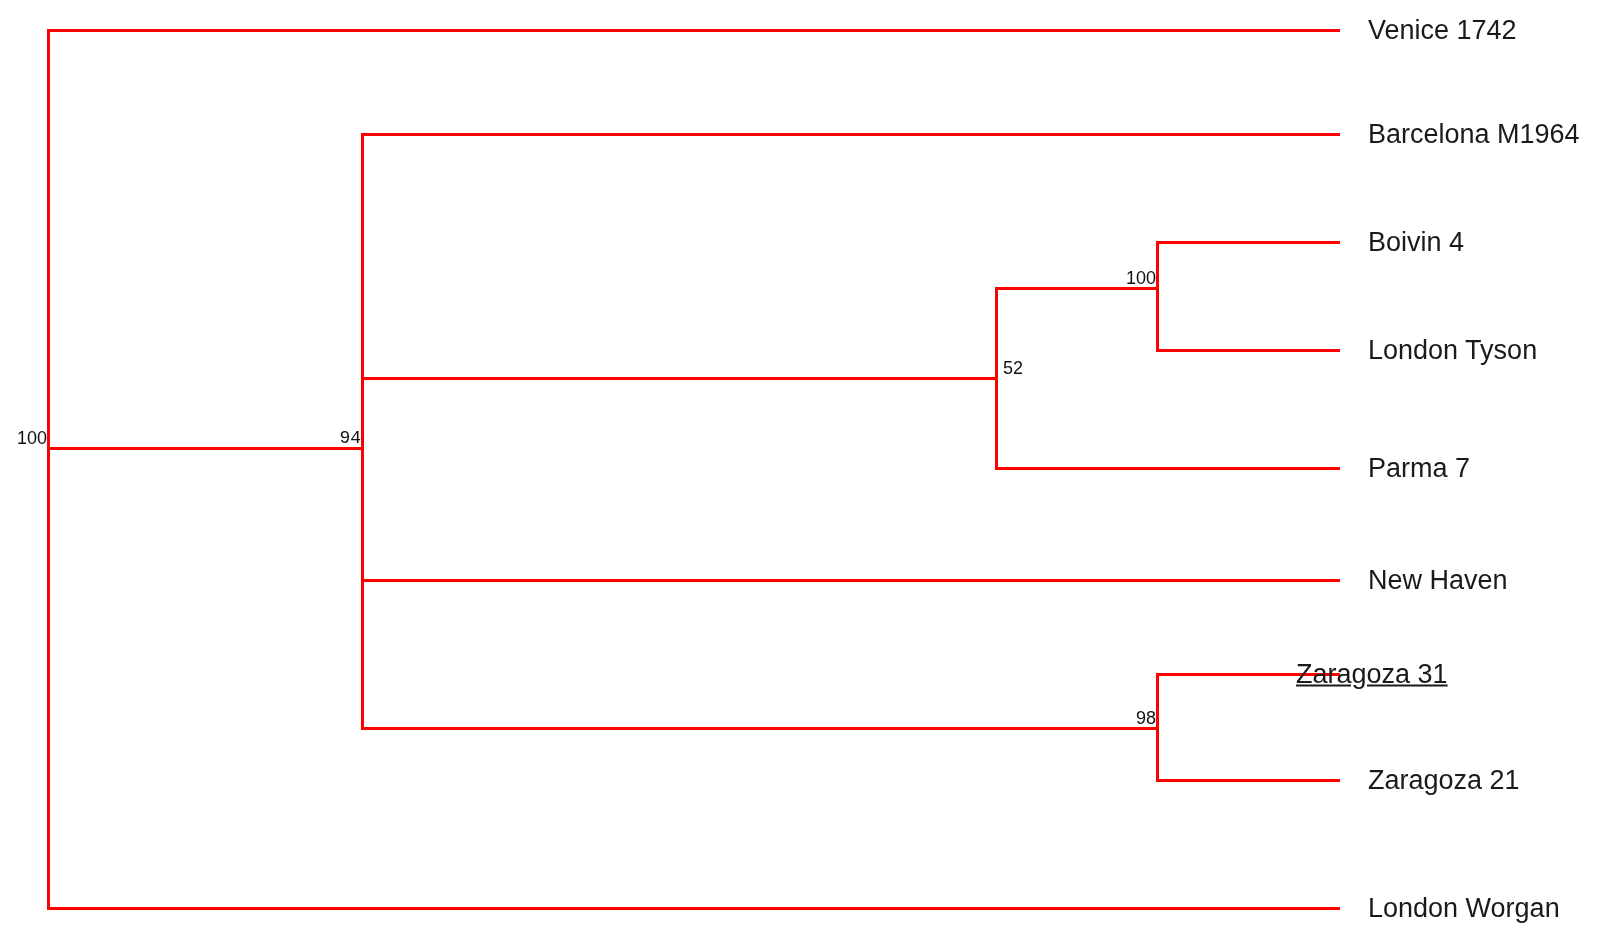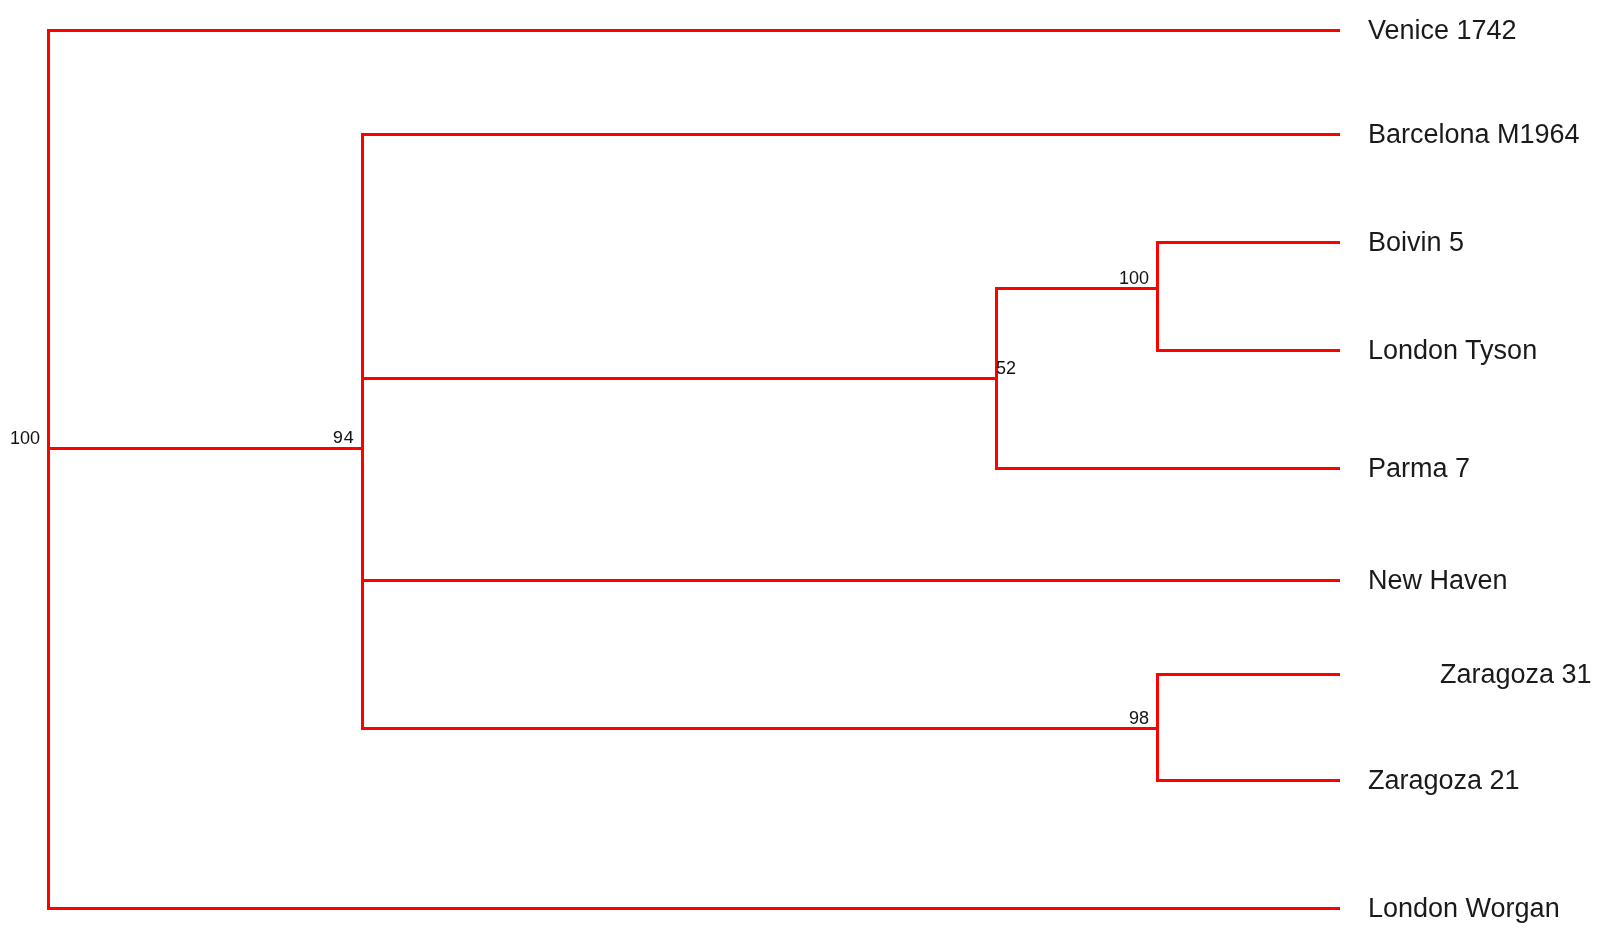--- a/index.html
+++ b/index.html
@@ -36,21 +36,21 @@
     transform: translateY(-50%);
   }
   .support-label {
     position: absolute;
     font-family: "Liberation Sans", sans-serif;
     font-size: 18px;
     color: #111111;
     white-space: nowrap;
     line-height: 1;
     transform: translate(-100%, -100%);
-    padding-right: 7px;
+    padding-right: 0;
   }
 </style>
 </head>
 <body>
 
 <div id="tree-canvas">
 
   <svg id="tree-svg" viewBox="0 0 1602 939">
     <g stroke="#ff0000" stroke-width="3" fill="none" stroke-linecap="butt" shape-rendering="crispEdges">
 
@@ -90,29 +90,29 @@
 
       <line x1="1157" y1="780" x2="1340" y2="780"></line>
 
     </g>
   </svg>
 
   <div class="tip-label" style="left:1368px; top:30px;">Venice 1742</div>
 
   <div class="tip-label" style="left:1368px; top:134px;">Barcelona M1964</div>
 
-  <div class="tip-label" style="left:1368px; top:242px;">Boivin 5</div>
+  <div class="tip-label" style="left:1368px; top:242px;">Boivin 4</div>
 
   <div class="tip-label" style="left:1368px; top:350px;text-align:center;">London Tyson</div>
 
   <div class="tip-label" style="left:1368px; top:468px;">Parma 7</div>
 
   <div class="tip-label" style="left:1368px; top:580px;">New Haven</div>
 
-  <div class="tip-label" style="left:1440px; top:674px;">Zaragoza 31</div>
+  <div class="tip-label" style="left:1296px; top:674px;text-decoration:underline;">Zaragoza 31</div>
 
   <div class="tip-label" style="left:1368px; top:780px;">Zaragoza 21</div>
 
   <div class="tip-label" style="left:1368px; top:908px;">London Worgan</div>
 
   <div class="support-label" style="left:47px; top:447px;">100</div>
 
   <div class="support-label" style="left:361px; top:447px;font-family:Liberation Mono, monospace;">94</div>
 
   <div class="support-label" style="left:995px; top:377px;margin-left:28px;">52</div>

